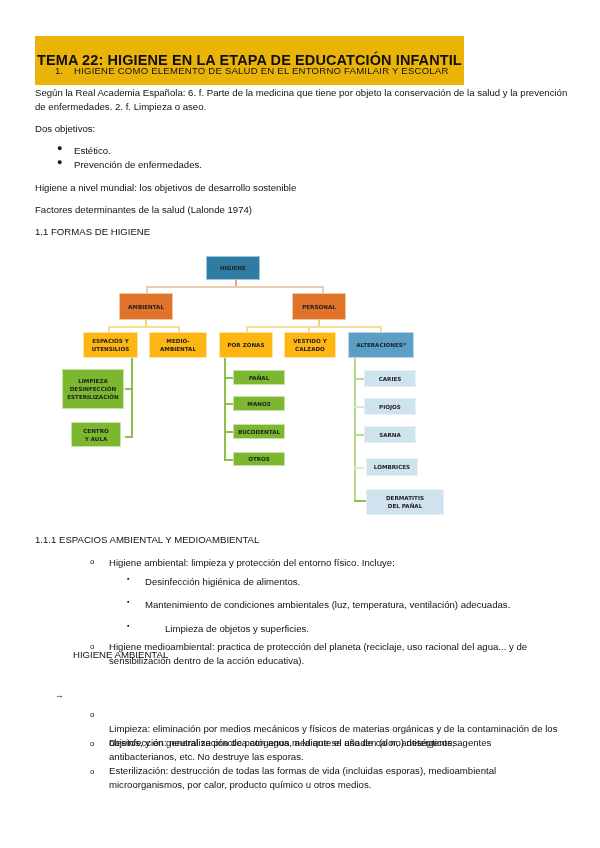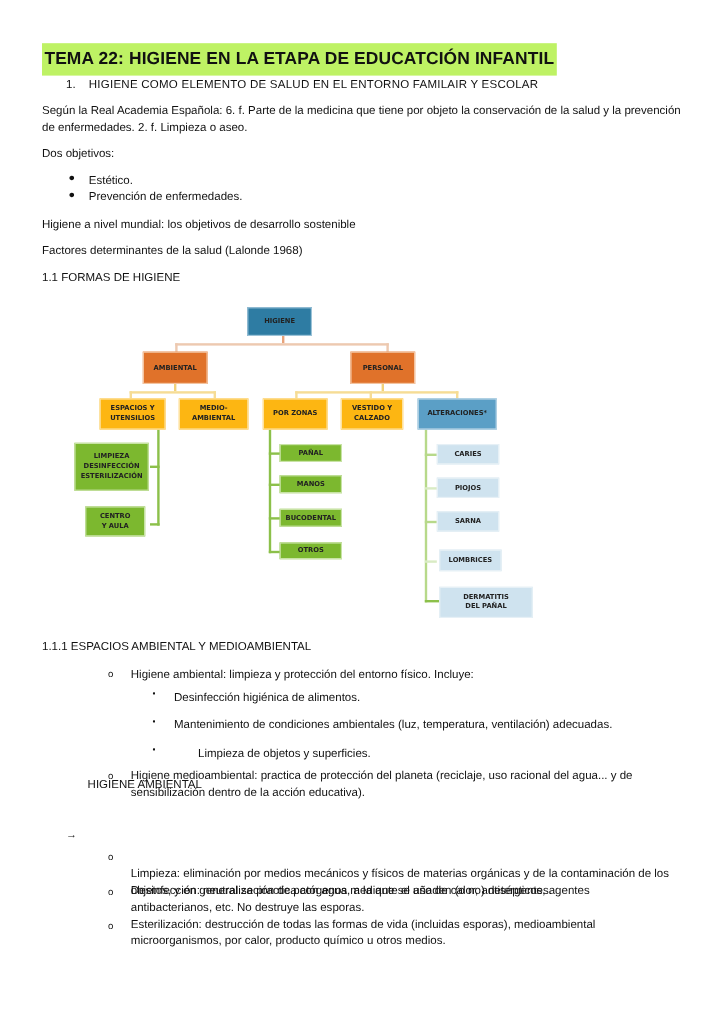--- a/index.html
+++ b/index.html
@@ -1,20 +1,20 @@
 <!DOCTYPE html>
 <html><head>
 <meta charset="utf-8">
 <style>
   html, body { margin: 0; padding: 0; background: #ffffff; }
   body { width: 600px; height: 848px; position: relative; overflow: hidden;
          font-family: "Liberation Sans", sans-serif; color: #111; }
   .abs { position: absolute; }
-  .title { left: 35px; top: 36px; font-size: 14.5px; font-weight: bold; background: #bef264;
-           padding: 5px 2px; letter-spacing: 0.1px; line-height: 17px; }
+  .title { left: 35px; top: 36px; font-size: 14.5px; font-weight: bold; background: #eab308;
+           padding: 16px 2px; letter-spacing: 0.1px; line-height: 17px; }
   .t { font-size: 9.6px; line-height: 13px; white-space: nowrap; }
   .p { font-size: 9.6px; line-height: 14px; }
   .bul { position: absolute; font-size: 9px; }
   
   .box { position: absolute; display: flex; align-items: center; justify-content: center;
          text-align: center; font-family: "DejaVu Sans", sans-serif; font-weight: bold;
          font-size: 5.6px; line-height: 8px; color: #222; box-sizing: border-box; }
   .blue-dark { background: #2e7ca3; border: 1px solid #9cc3d8; }
   .orange { background: #e0722a; border: 1px solid #f3c4a0; }
   .yellow { background: #fdb612; border: 1px solid #fde2a0; }
@@ -33,21 +33,21 @@
 
 <div class="abs p" style="left:35px; top:86px; width:535px;">Según la Real Academia Española: 6. f. Parte de la medicina que tiene por objeto la conservación de la salud y la prevención de enfermedades. 2. f. Limpieza o aseo.</div>
 
 <div class="abs t" style="left:35px; top:122px;">Dos objetivos:</div>
 <div class="bul" style="left:57px; top:143px;">●</div>
 <div class="abs t" style="left:74px; top:144px;">Estético.</div>
 <div class="bul" style="left:57px; top:157px;">●</div>
 <div class="abs t" style="left:74px; top:158px;">Prevención de enfermedades.</div>
 
 <div class="abs t" style="left:35px; top:181px;">Higiene a nivel mundial: los objetivos de desarrollo sostenible</div>
-<div class="abs t" style="left:35px; top:203px;">Factores determinantes de la salud (Lalonde 1968)</div>
+<div class="abs t" style="left:35px; top:203px;">Factores determinantes de la salud (Lalonde 1974)</div>
 <div class="abs t" style="left:35px; top:225px;">1.1 FORMAS DE HIGIENE</div>
 
 <div class="abs" style="left:0; top:0; width:600px; height:520px;">
 
   <div class="ln" style="left:235px; top:279px; width:2px; height:7px; background:#e8a37a;"></div>
   <div class="ln" style="left:146px; top:286px; width:178px; height:2px; background:#edc9b0;"></div>
   <div class="ln" style="left:146px; top:286px; width:2px; height:8px; background:#edc9b0;"></div>
   <div class="ln" style="left:322px; top:286px; width:2px; height:8px; background:#edc9b0;"></div>
 
   <div class="ln" style="left:145px; top:320px; width:2px; height:6px; background:#f2d27a;"></div>

